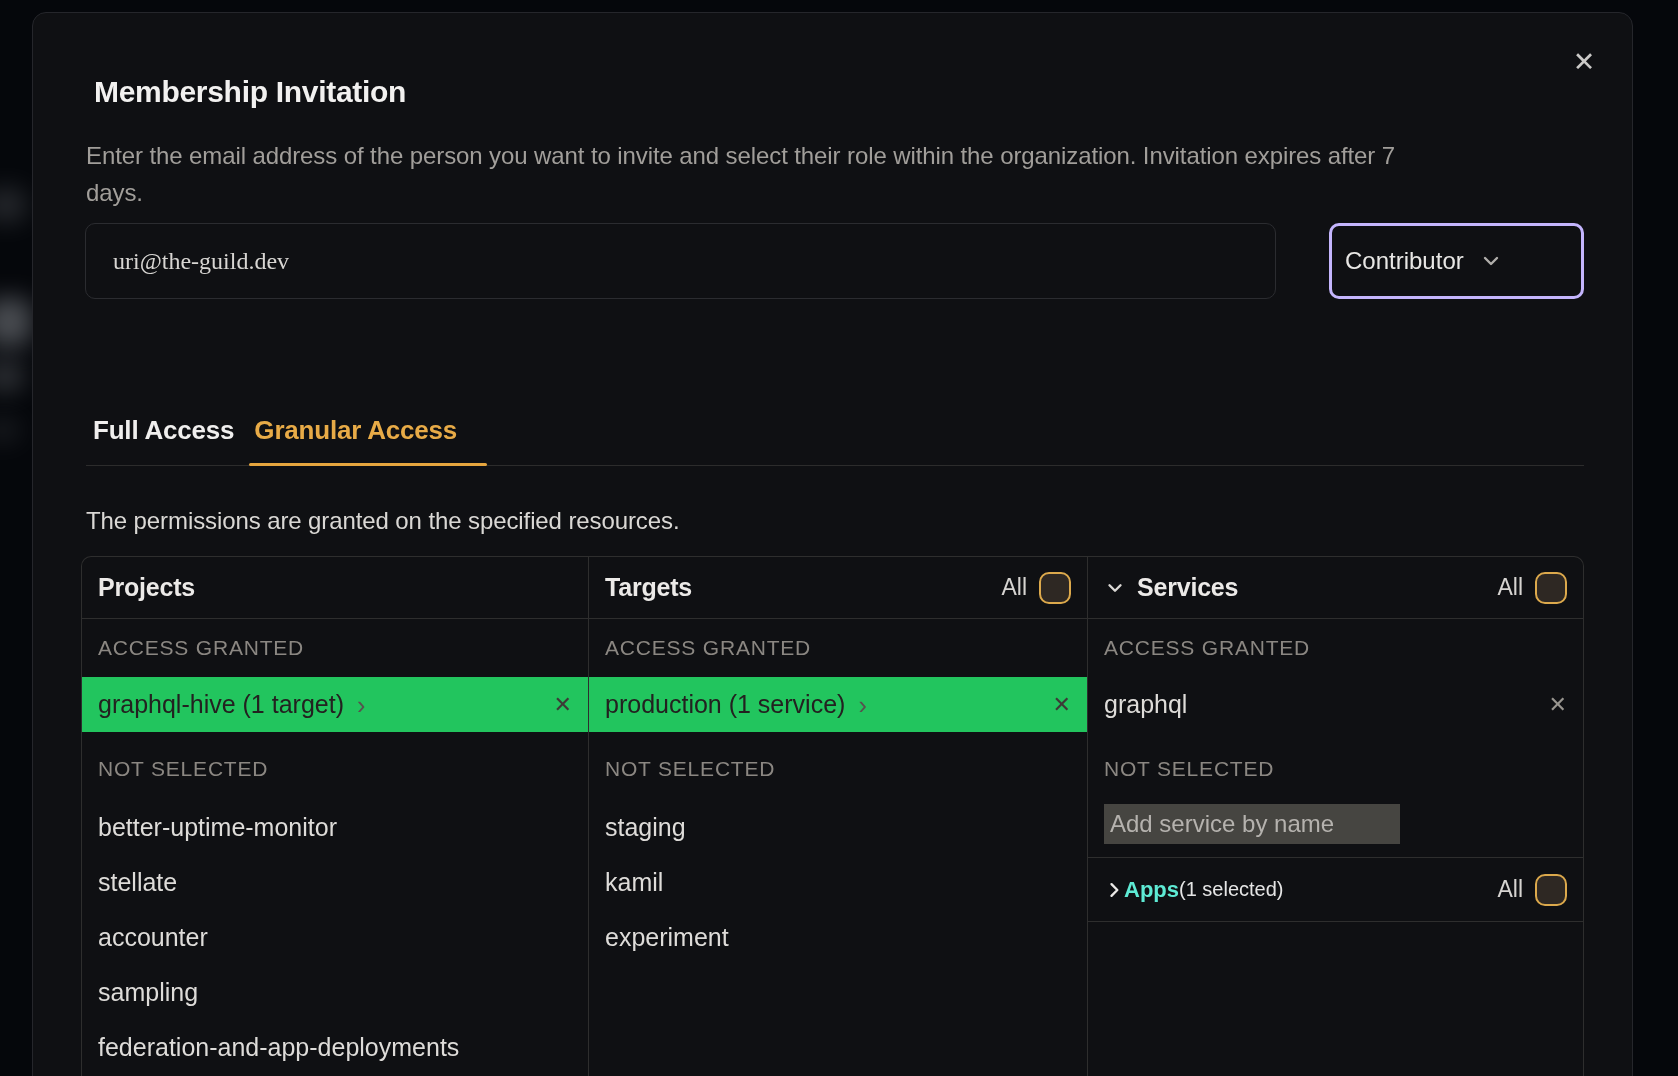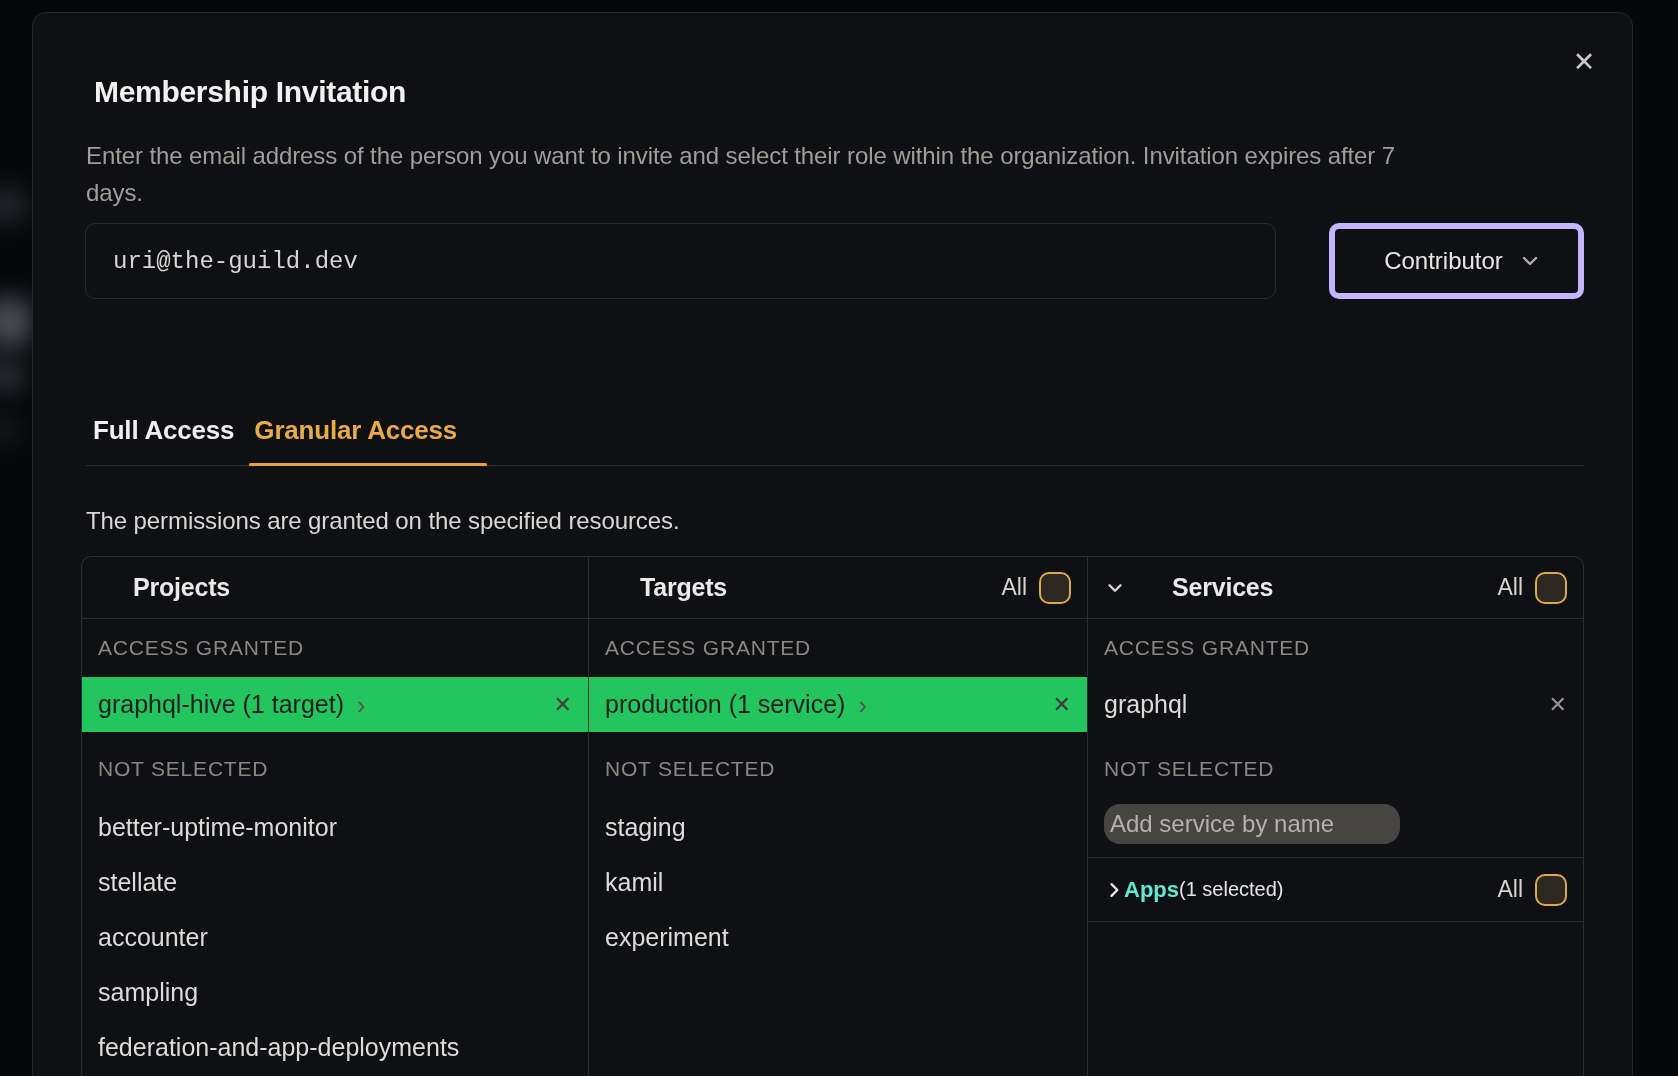--- a/index.html
+++ b/index.html
@@ -30,26 +30,26 @@
   .desc{
     position:absolute; left:53px; top:124px;
     font-size:24px; color:#a19e9a; line-height:37px; letter-spacing:-.1px;
   }
   .desc div{ white-space:nowrap; }
 
   .email-input{
     position:absolute; left:52px; top:210px; width:1191px; height:76px;
     background:transparent; border:1px solid #2b2c30; border-radius:10px;
     color:#d8d6d3; font-size:24px; padding:0 27px; outline:none;
-    font-family:Liberation Mono, monospace;
+    font-family:Liberation Serif, serif;
   }
   .role-btn{
     position:absolute; left:1296px; top:210px; width:255px; height:76px;
-    border:6px solid #c4b5fd; border-radius:10px;
-    display:flex; align-items:center; justify-content:center; gap:15px;
+    border:3px solid #c4b5fd; border-radius:10px;
+    display:flex; align-items:center; gap:15px;
     color:#e8e7e5; font-size:24px; cursor:pointer; background:transparent;padding-left:13px;
   }
 
   .tabs{ position:absolute; left:60px; top:402px; display:flex; gap:20px; }
   .tab{ font-size:26px; font-weight:700; color:#f0efee; letter-spacing:-.2px; cursor:pointer; }
   .tab.active{ color:#e8ab47; }
   .tabs-border{ position:absolute; left:53px; top:452px; width:1498px; height:1px; background:#2c2c2c; }
   .tab-underline{ position:absolute; left:216px; top:450px; width:238px; height:3px; background:#e5a53e; border-radius:2px; }
 
   .info{ position:absolute; left:53px; top:494px; font-size:24px; color:#dad8d5; letter-spacing:-.1px; }
@@ -60,21 +60,21 @@
     display:flex; overflow:hidden;
   }
   .col{ width:506px; display:flex; flex-direction:column; }
   .col + .col{ border-left:1px solid #2e2e2e; width:499px; }
   .col.services{ flex:1; }
 
   .col-header{
     height:62px; flex:0 0 62px; border-bottom:1px solid #2e2e2e;
     display:flex; align-items:center; padding:0 16px;
   }
-  .hd-title{ font-size:25px; font-weight:700; color:#eceae8; letter-spacing:-.2px;margin-left:35px; }
+  .hd-title{ font-size:25px; font-weight:700; color:#eceae8; letter-spacing:-.2px; }
   .all-label{ margin-left:auto; font-size:23px; color:#d6d4d1; }
   .checkbox{
     width:32px; height:32px; margin-left:12px; flex:0 0 32px;
     border:2px solid #dca94c; border-radius:10px; background:#2e2823; cursor:pointer;
   }
   .sec-label{
     height:58px; display:flex; align-items:center; padding:0 16px;
     font-size:21px; color:#8b8782; letter-spacing:.8px;
   }
   .sec-label.not-sel{ height:68px; padding-top:6px; }
@@ -84,21 +84,21 @@
   .row.plain{ color:#dedcd9; }
   .chev-sm{ margin-left:13px; font-size:25px; color:#57534e; line-height:1; padding-top:2px; }
   .row-x{ margin-left:auto; font-size:22px; line-height:1; cursor:pointer; }
   .row.selected .row-x{ color:#3d3a37; }
   .row.plain .row-x{ color:#98958f; }
   .item{ height:55px; flex:0 0 55px; display:flex; align-items:center; padding:0 16px; font-size:25px; color:#dedcd9; cursor:pointer; }
 
   .svc-top{ border-bottom:1px solid #2e2e2e; padding-bottom:13px; display:flex; flex-direction:column; }
   .add-input{
     margin:4px 16px 0; height:40px; width:296px;
-    background:#464541; border:none; border-radius:16px;
+    background:#464541; border:none; border-radius:0;
     color:#b5b2ae; font-size:24px; padding:8px 6px; outline:none;
     font-family:"Liberation Sans", sans-serif;
   }
   .add-input::placeholder{ color:#b5b2ae; opacity:1; }
   .apps-row{
     height:64px; flex:0 0 64px; border-bottom:1px solid #2e2e2e;
     display:flex; align-items:center; padding:0 16px; cursor:pointer;
   }
   .apps-title{ font-size:22px; font-weight:700; color:#5eead4; }
   .apps-count{ font-size:20px; color:#e5e5e5; margin-left:0; }

